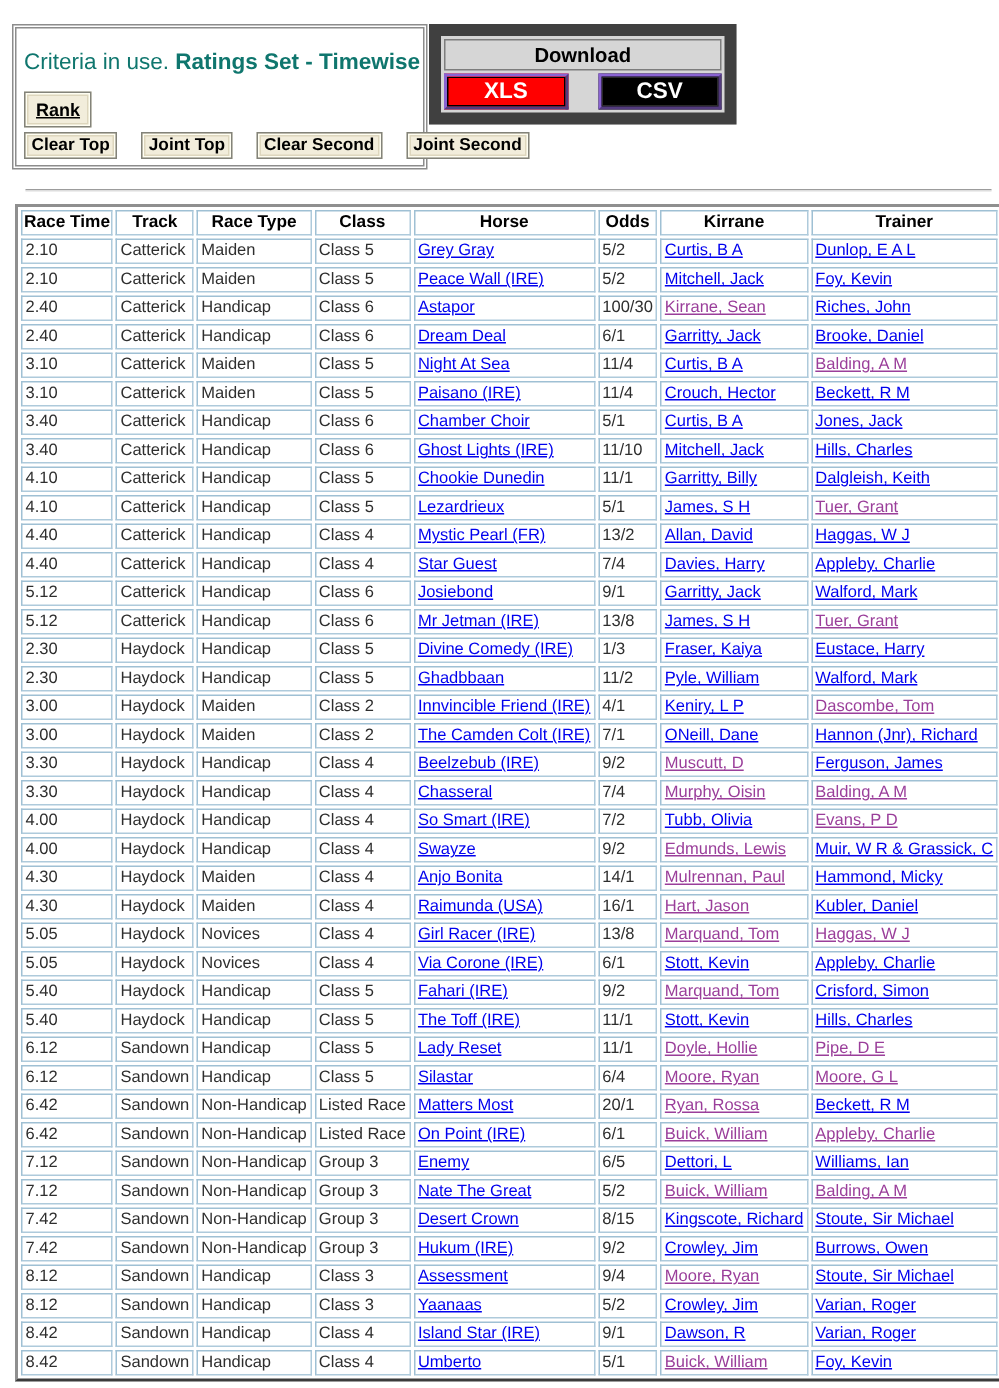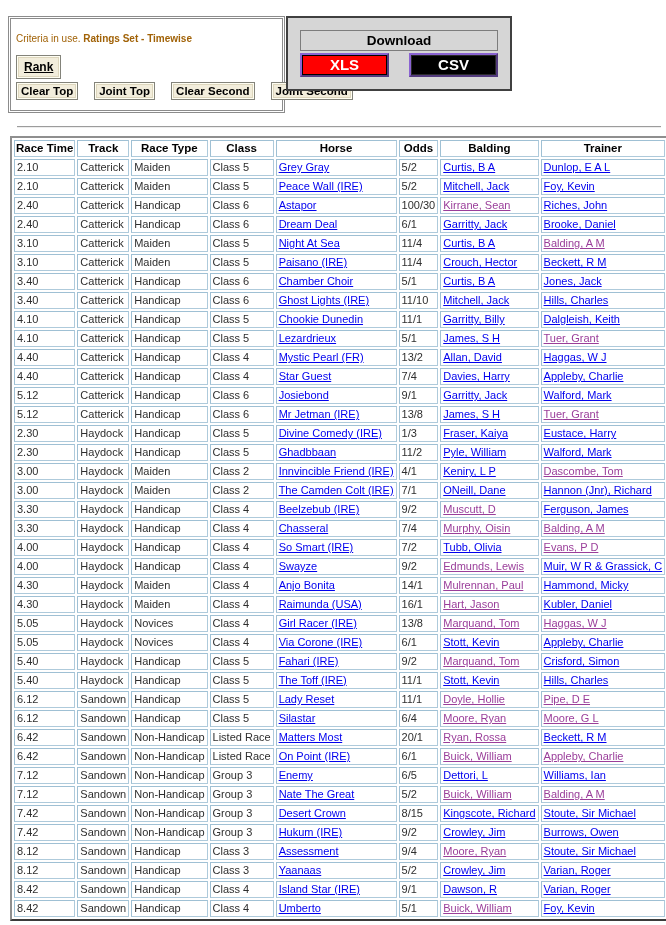--- a/index.html
+++ b/index.html
@@ -12,38 +12,38 @@
   
   .top-area { position:absolute; left:8px; top:16px; display:flex; align-items:flex-start; }
 
   .criteria-panel {
     width:277px; height:97px; box-sizing:border-box;
     border:1px solid #8c8c8c; padding:1px; background:#fff;
   }
   .criteria-inner {
     border:1px solid #8c8c8c; height:100%; box-sizing:border-box; padding:2px 5px 0 5px;
   }
-  .criteria-line { margin:12px 0 0 0; font-size:10px; color:#a16207; white-space:nowrap; }
+  .criteria-line { margin:12px 0 0 0; font-size:15px; color:#0f766e; white-space:nowrap; }
   .criteria-line b { font-weight:bold; }
 
   .beige-btn {
     font-family:"Liberation Sans", sans-serif;
     font-weight:bold; color:#000;
     background:var(--button-beige);
     border:1px solid #83837a;
     box-shadow: inset 0 0 0 1px #fffef2, inset 0 0 0 2px #ddd6bd;
     white-space:nowrap; cursor:pointer;
   }
   .rank-btn { margin-top:11px; font-size:12px; padding:4px 7px; display:inline-block;text-decoration:underline; }
   .btn-row { display:flex; gap:16px; margin-top:3px; }
   .btn-row .beige-btn { font-size:11.5px; padding:2px 4px; }
 
   .download-panel {
-    margin-left:1px; width:226px; box-sizing:border-box;
-    background:var(--panel-gray); border:2px solid #404040; padding:12px;
+    margin-left:1px; width:205px; box-sizing:border-box;
+    background:var(--panel-gray); border:8px solid #404040; padding:2px;
   }
   .download-header {
     border:1px solid #7d7d7d; text-align:center; font-weight:bold;
     font-size:13.5px; color:#000; padding:2px 0; background:var(--panel-gray);
   }
   .download-buttons { display:flex; gap:20px; margin-top:2px; }
   .dl-btn {
     flex:1; display:block; text-align:center; color:#fff; font-weight:bold;
     font-size:15px; line-height:20px; border:2px outset var(--download-btn-border);
     text-decoration:none; cursor:pointer;
@@ -120,21 +120,21 @@
         <col style="width:106px">
     </colgroup>
     <thead>
       <tr>
         <th>Race Time</th>
         <th>Track</th>
         <th>Race Type</th>
         <th>Class</th>
         <th>Horse</th>
         <th>Odds</th>
-        <th>Balding</th>
+        <th>Kirrane</th>
         <th>Trainer</th>
 
       </tr>
     </thead>
     <tbody>
   <tr>
     <td>2.10</td>
     <td>Catterick</td>
     <td>Maiden</td>
     <td>Class 5</td>

